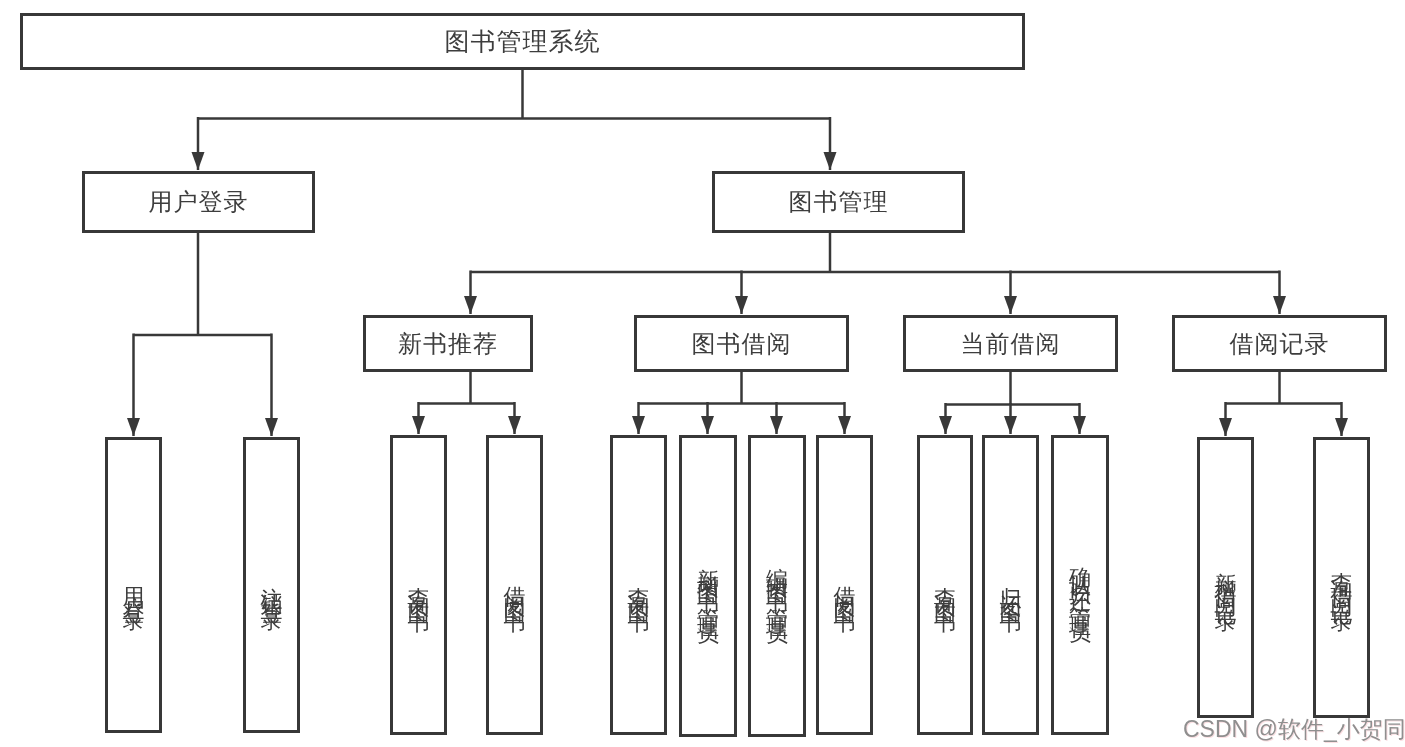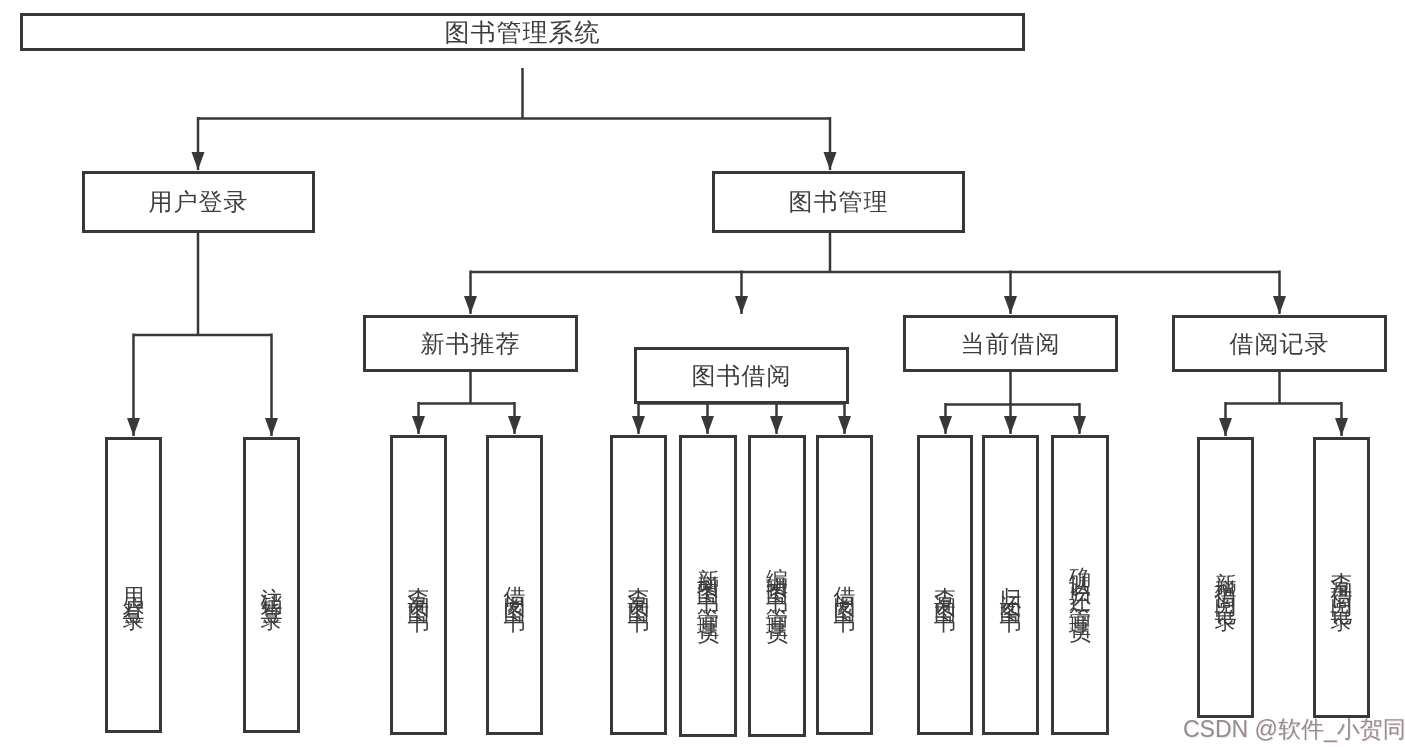--- a/index.html
+++ b/index.html
@@ -70,35 +70,35 @@
     <path class="ln" marker-end="url(#arr)" d="M945.5 403 V434"></path>
     <path class="ln" marker-end="url(#arr)" d="M1010.5 403 V434"></path>
     <path class="ln" marker-end="url(#arr)" d="M1079.5 403 V434"></path>
 
     <path class="ln" d="M1279.5 372 V403.5"></path>
     <path class="ln" d="M1225.5 403.5 H1341.5"></path>
     <path class="ln" marker-end="url(#arr)" d="M1225.5 402 V436"></path>
     <path class="ln" marker-end="url(#arr)" d="M1341.5 402 V436"></path>
   </svg>
 
-  <div class="box hbox root" style="left:20px;top:13px;width:1005px;height:38px;">
+  <div class="box hbox root" style="left:20px;top:13px;width:1005px;height:57px;">
     <span>图书管理系统</span>
   </div>
 
   <div class="box hbox" style="left:82px;top:171px;width:233px;height:62px;">
     <span>用户登录</span>
   </div>
   <div class="box hbox" style="left:712px;top:171px;width:253px;height:62px;">
     <span>图书管理</span>
   </div>
 
-  <div class="box hbox" style="left:363px;top:315px;width:215px;height:57px;">
+  <div class="box hbox" style="left:363px;top:315px;width:170px;height:57px;">
     <span>新书推荐</span>
   </div>
-  <div class="box hbox" style="left:634px;top:315px;width:215px;height:57px;margin-top:32px;">
+  <div class="box hbox" style="left:634px;top:315px;width:215px;height:57px;">
     <span>图书借阅</span>
   </div>
   <div class="box hbox" style="left:903px;top:315px;width:215px;height:57px;font-family:Liberation Mono, monospace;">
     <span>当前借阅</span>
   </div>
   <div class="box hbox" style="left:1172px;top:315px;width:215px;height:57px;">
     <span>借阅记录</span>
   </div>
 
   <div class="box vbox" style="left:105px;top:437px;width:57px;height:296px;">

